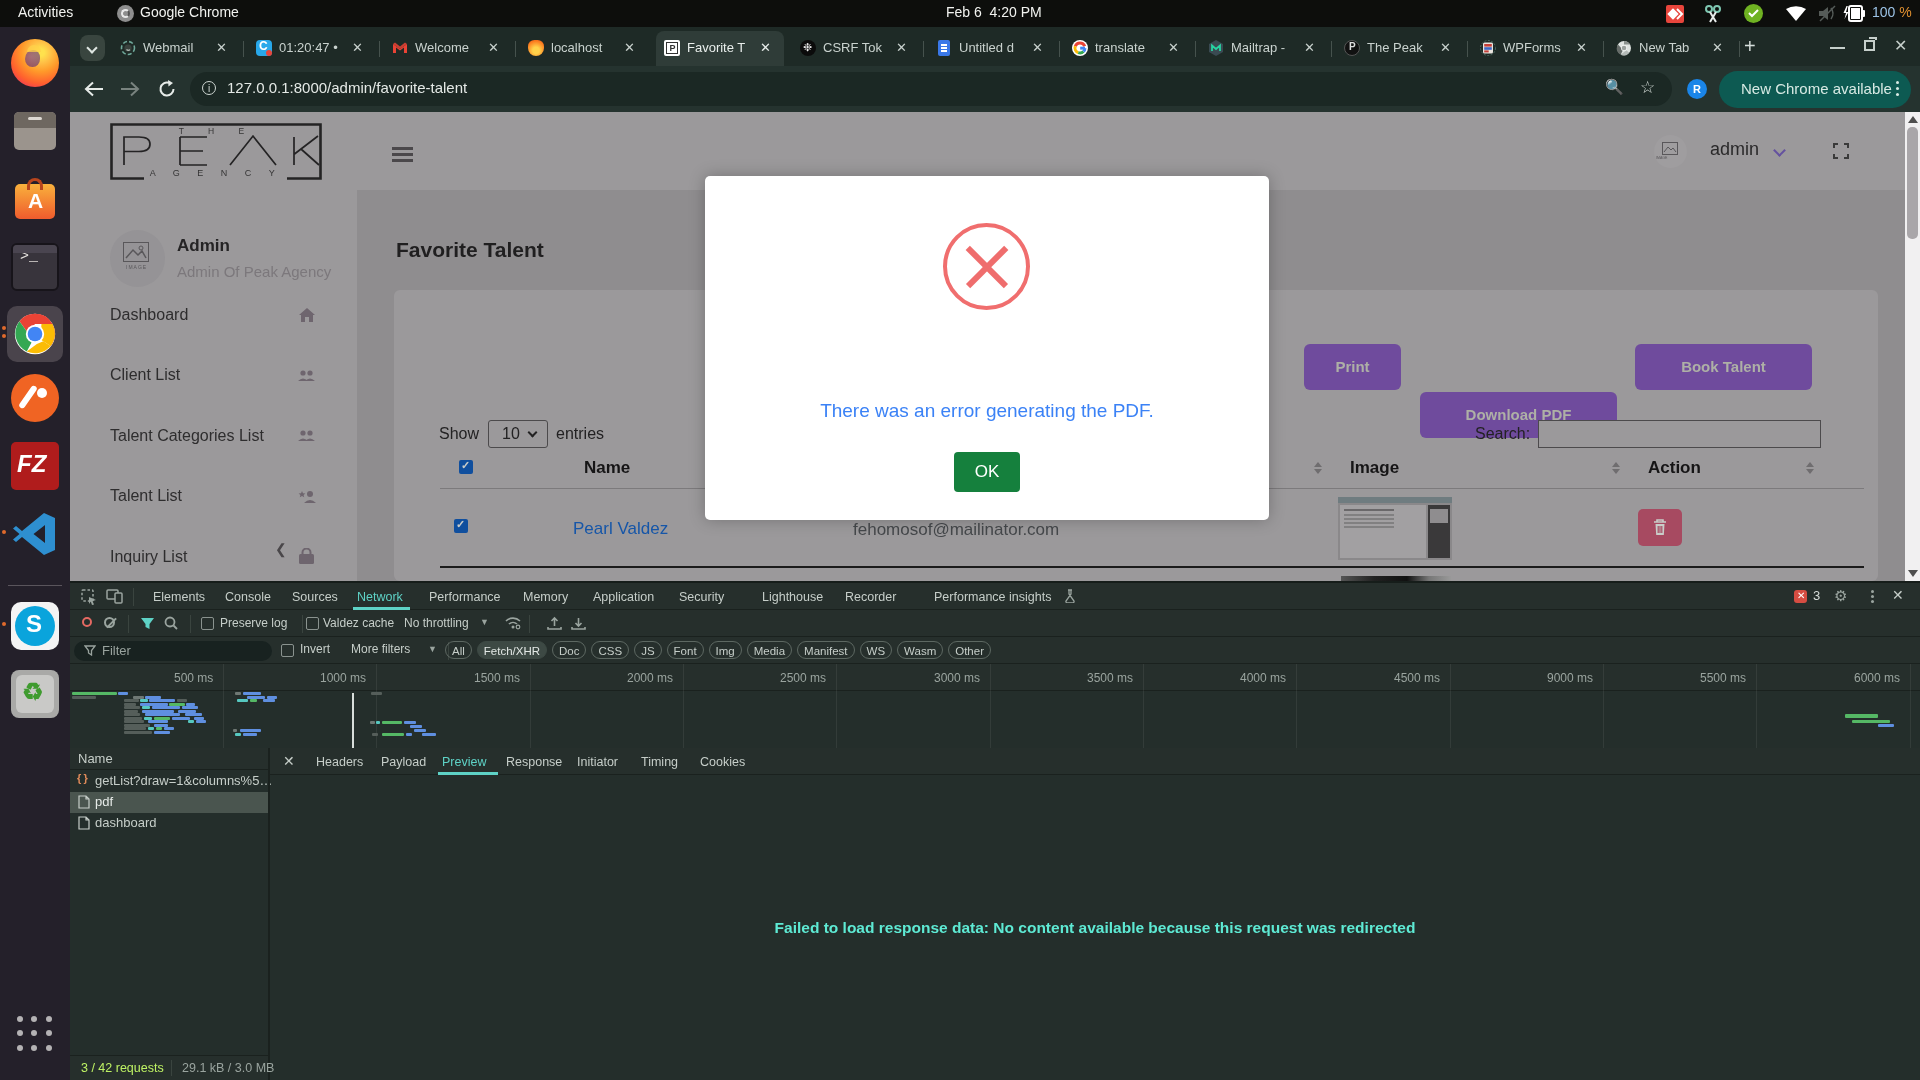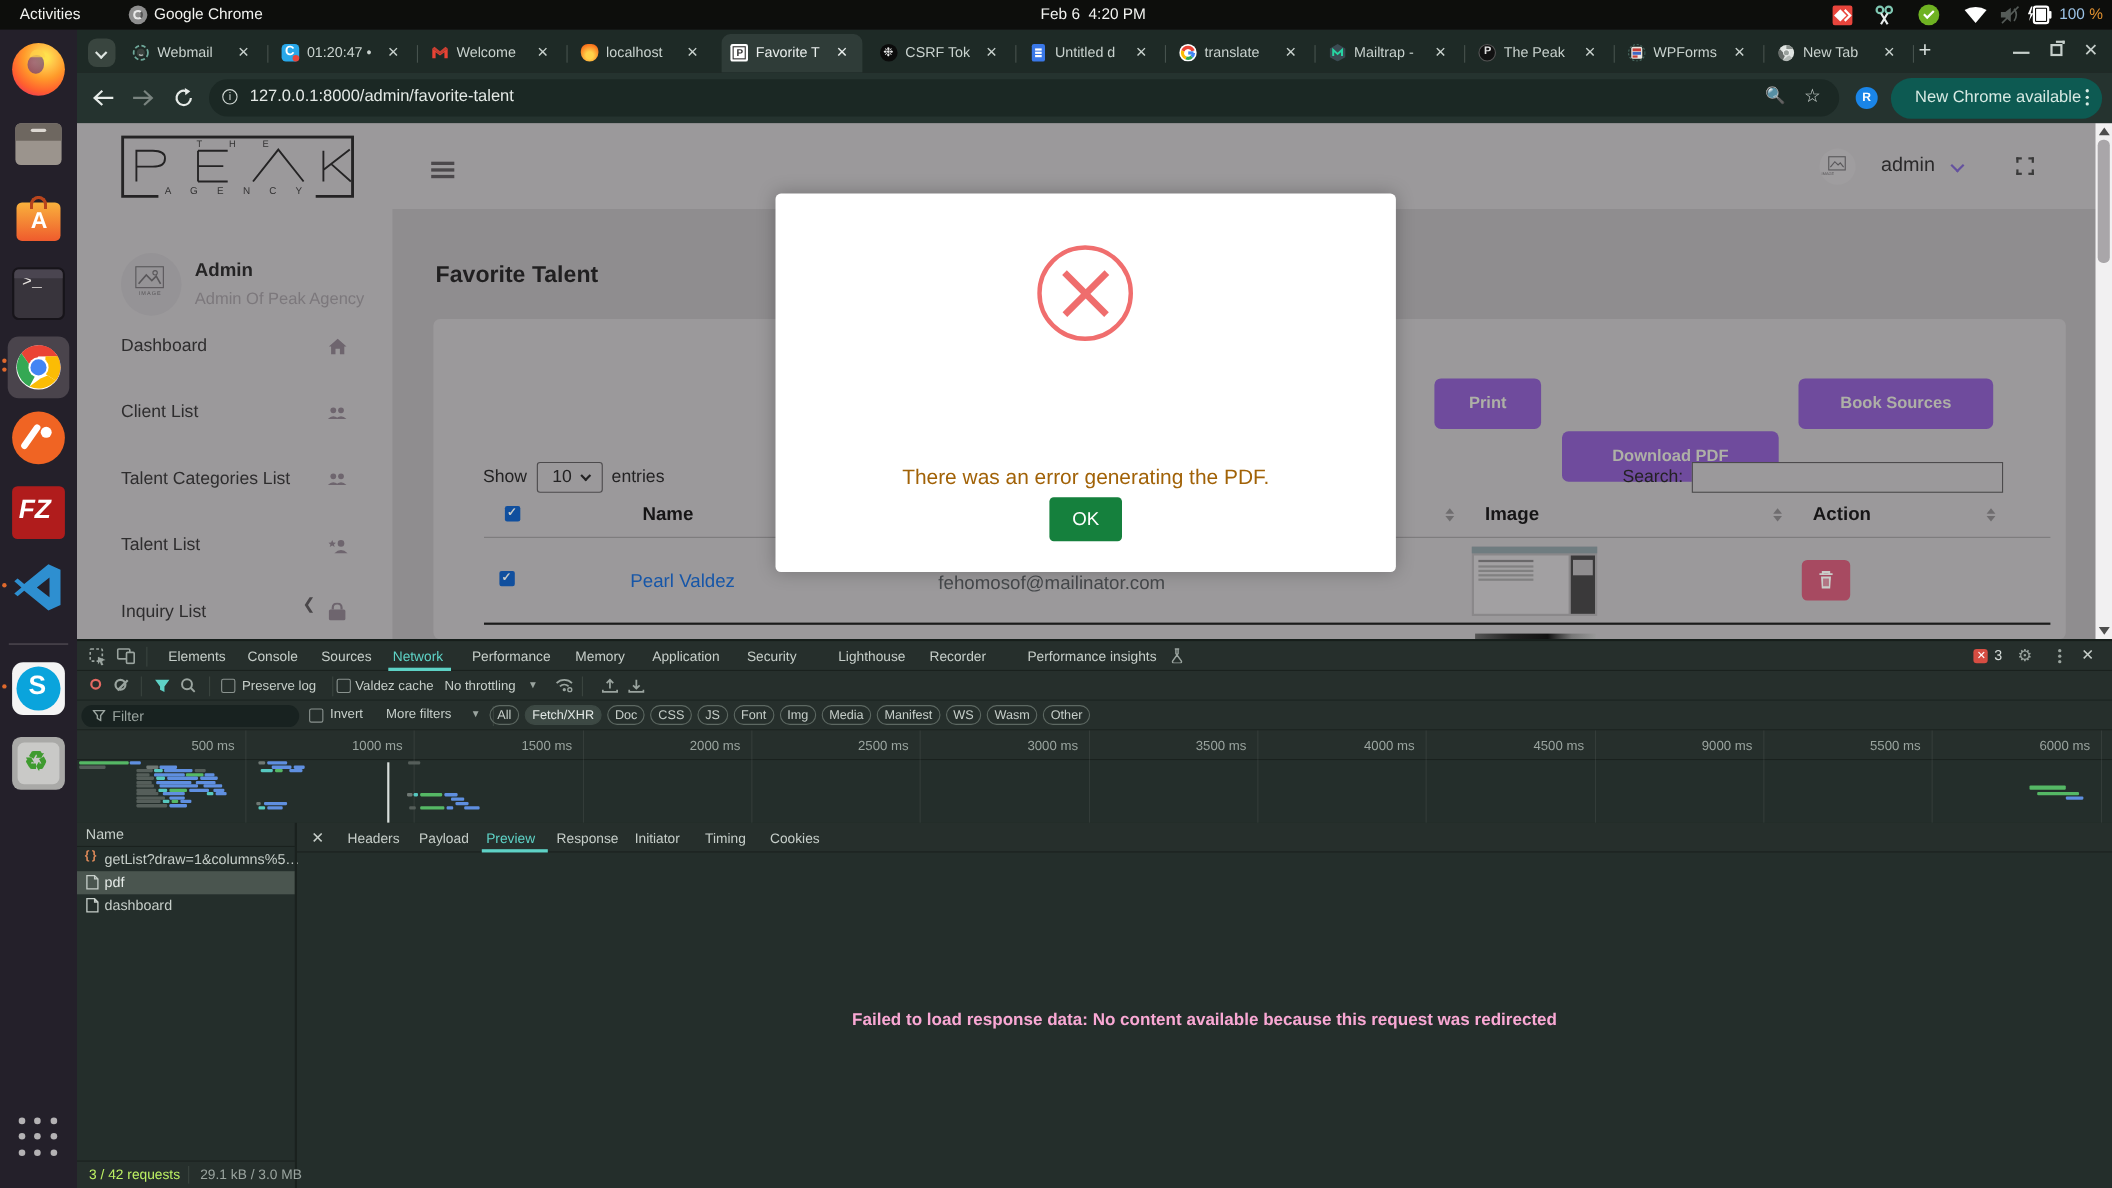--- a/index.html
+++ b/index.html
@@ -385,21 +385,21 @@
           <rect x="1" y="6" width="15" height="10" rx="1.5" fill="#6e656e"></rect>
           <path d="M4.5 6 V4.5 a4 4 0 0 1 8 0 V6" stroke="#6e656e" stroke-width="2" fill="none"></path>
         </svg>
     
     <div class="a" style="left:287px;top:78px;width:1548px;height:391px;background:#8f8d8f;"></div>
     <span class="a" style="left:326px;top:126px;font-size:21px;font-weight:bold;color:#201f20;">Favorite Talent</span>
     <div class="a dimwhite" style="left:324px;top:178px;width:1484px;height:291px;border-radius:6px;"></div>
     
     <div class="a pbtn" style="left:1234px;top:232px;width:97px;">Print</div>
     <div class="a pbtn" style="left:1350px;top:232px;width:197px;margin-top:48px;">Download PDF</div>
-    <div class="a pbtn" style="left:1565px;top:232px;width:177px;">Book Sources</div>
+    <div class="a pbtn" style="left:1565px;top:232px;width:177px;">Book Talent</div>
     
     <span class="a" style="left:369px;top:313px;font-size:16px;color:#232223;">Show</span>
     <div class="a" style="left:418px;top:308px;width:60px;height:28px;border:1px solid #4c4a4c;border-radius:3px;background:#9b999b;"></div>
     <span class="a" style="left:432px;top:313px;font-size:16px;color:#232223;">10</span>
     <div class="a" style="left:459px;top:317px;width:7px;height:7px;border-right:2px solid #232223;border-bottom:2px solid #232223;transform:rotate(45deg);"></div>
     <span class="a" style="left:486px;top:313px;font-size:16px;color:#232223;">entries</span>
     <span class="a" style="left:1405px;top:313px;font-size:16px;color:#232223;">Search:</span>
     <div class="a" style="left:1468px;top:308px;width:283px;height:28px;border:1px solid #4c4a4c;background:#9b999b;"></div>
     
     <div class="a cb" style="left:389px;top:348px;"></div>
@@ -649,27 +649,27 @@
     <div class="a" style="left:200px;top:167px;width:1650px;height:27px;background:#262f2c;border-bottom:1px solid #1a211e;"></div>
     <span class="a" style="left:213px;top:172px;font-size:14px;color:#c6cec9;">✕</span>
     <span class="a ptab" style="left:246px;">Headers</span>
     <span class="a ptab" style="left:311px;">Payload</span>
     <span class="a ptab" style="left:372px;color:#5ed2c6;">Preview</span>
     <div class="a" style="left:368px;top:191px;width:60px;height:3px;background:#5ed2c6;"></div>
     <span class="a ptab" style="left:436px;">Response</span>
     <span class="a ptab" style="left:507px;">Initiator</span>
     <span class="a ptab" style="left:571px;">Timing</span>
     <span class="a ptab" style="left:630px;">Cookies</span>
-    <div class="a" style="left:200px;top:338px;width:1650px;text-align:center;font-size:15.5px;font-weight:bold;color:#f9a8d4;white-space:nowrap;">Failed to load response data: No content available because this request was redirected</div>
+    <div class="a" style="left:200px;top:338px;width:1650px;text-align:center;font-size:15.5px;font-weight:bold;color:#5eead4;white-space:nowrap;">Failed to load response data: No content available because this request was redirected</div>
 
     <div class="a" style="left:0;top:474px;width:198px;height:25px;background:#262f2c;border-top:1px solid #1a211e;"></div>
     <span class="a" style="left:11px;top:480px;font-size:12.5px;color:#bef264;">3 / 42 requests</span>
     <div class="a" style="left:101px;top:479px;width:1px;height:16px;background:#3a443f;"></div>
     <span class="a" style="left:112px;top:480px;font-size:12.5px;color:#9aa49f;">29.1 kB / 3.0 MB</span>
   </div>
   <div id="modal" class="a">
     <div style="position:absolute;left:238px;top:47px;width:87px;height:87px;border:4px solid #f06e6e;border-radius:50%;"></div>
     <div style="position:absolute;left:255px;top:88px;width:54px;height:5.5px;background:#ef6d6d;transform:rotate(45deg);"></div>
     <div style="position:absolute;left:255px;top:88px;width:54px;height:5.5px;background:#ef6d6d;transform:rotate(-45deg);"></div>
-    <div style="position:absolute;left:0;top:224px;width:564px;text-align:center;font-size:19px;color:#a16207;margin-top:24px;">There was an error generating the PDF.</div>
+    <div style="position:absolute;left:0;top:224px;width:564px;text-align:center;font-size:19px;color:#3b82f6;">There was an error generating the PDF.</div>
     <div style="position:absolute;left:249px;top:276px;width:66px;height:40px;background:#15803d;border-radius:4px;color:#fff;font-size:17px;text-align:center;line-height:40px;">OK</div>
   </div>
 </div>
 
 </body></html>

